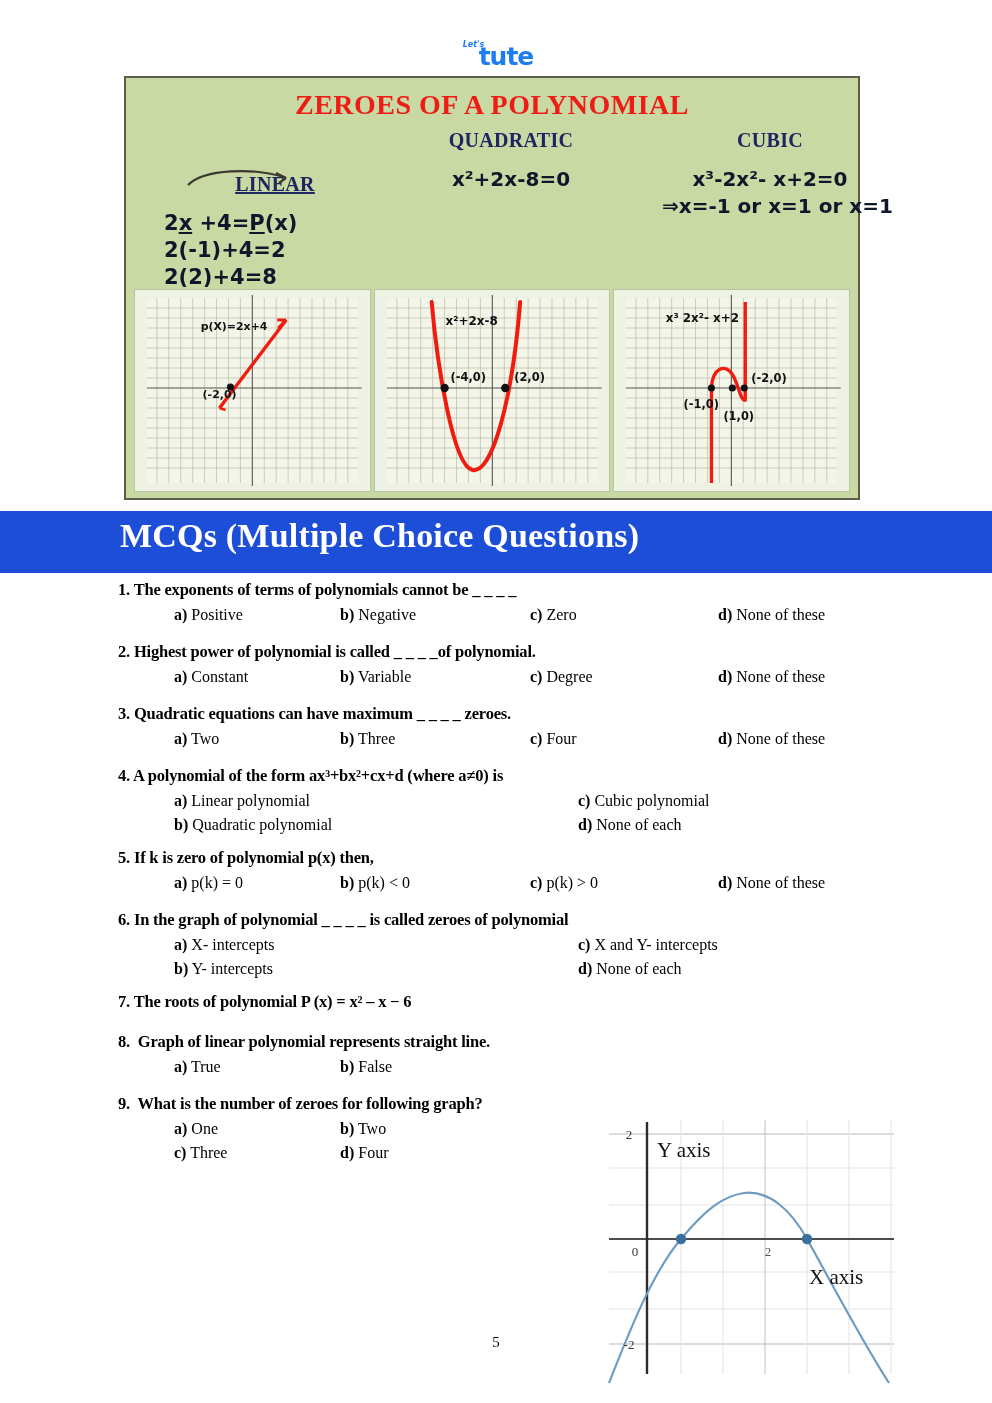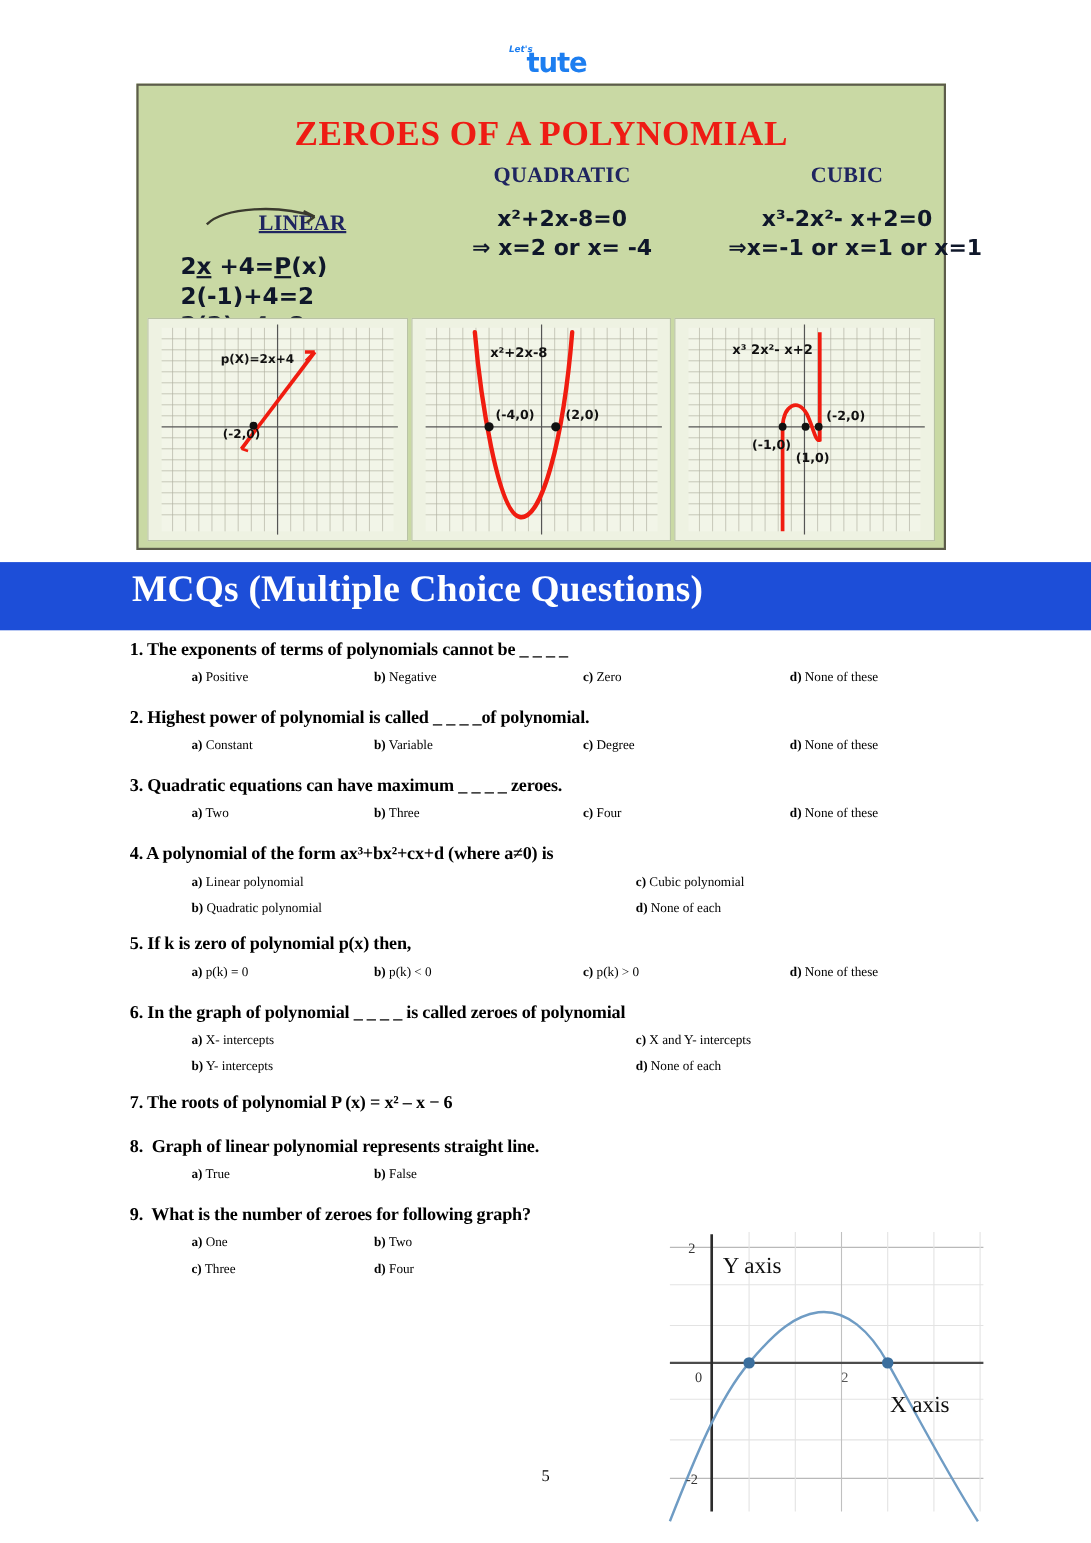--- a/index.html
+++ b/index.html
@@ -53,23 +53,23 @@
     width: 736px;
     height: 424px;
     background: #c9d9a4;
     border: 2px solid #5c5c4a;
     box-sizing: border-box;
   }
   .poster-title {
     text-align: center;
     color: #ee1c14;
     font-weight: bold;
-    font-size: 32px;
+    font-size: 28px;
     letter-spacing: 0.5px;
-    margin-top: 25px;
+    margin-top: 11px;
     font-family: "Liberation Serif", serif;
   }
   .poster-cols {
     position: relative;
     height: 190px;
   }
   .pcol {
     position: absolute;
     top: 8px;
   }
@@ -151,21 +151,21 @@
     font-size: 16.5px;
     line-height: 20px;
     margin-bottom: 4px;
     white-space: nowrap;
     letter-spacing: -0.2px;
   }
   .opts {
     position: relative;
     height: 22px;
     padding-left: 56px;
-    font-size: 12px;
+    font-size: 16px;
     line-height: 22px;
   }
   .opts.two-line { height: 46px; }
   .opt {
     position: absolute;
     white-space: nowrap;
   }
   .opt .lbl { font-weight: bold; }
   
   .c1 { left: 56px; }
@@ -227,21 +227,20 @@
         <div>2(-1)+4=2</div>
         <div>2(2)+4=8</div>
         <div>2(-3)+4=-2</div>
       </div>
     </div>
 
     <div class="pcol pcol2">
       <div class="pcol-head">QUADRATIC</div>
       <div class="pcol-body center">
         <div>x²+2x-8=0</div>
-        <div>⇒ x=2 or x= -4</div>
       </div>
     </div>
 
     <div class="pcol pcol3">
       <div class="pcol-head">CUBIC</div>
       <div class="pcol-body center">
         <div>x³-2x²- x+2=0</div>
         <div>⇒x=-1 or x=1 or x=1</div>
       </div>
     </div>

